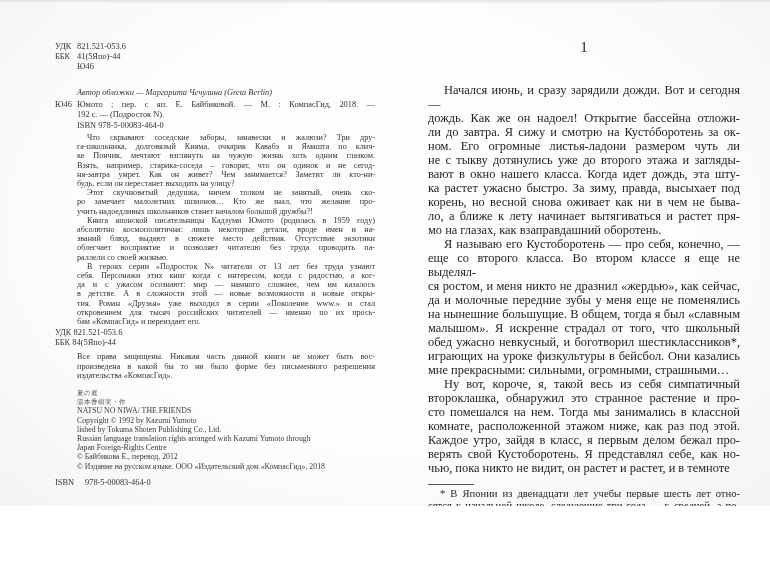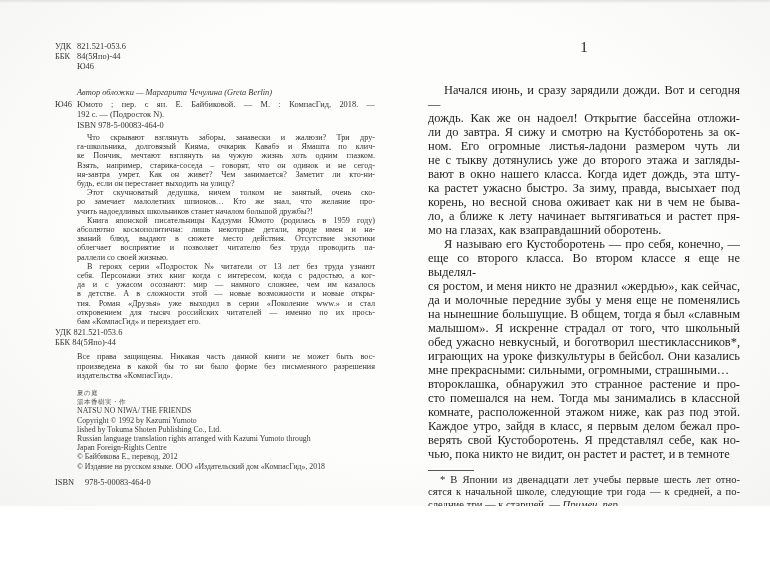--- a/index.html
+++ b/index.html
@@ -61,40 +61,40 @@
 
   <div class="left-col">
 
     <div>
       <div class="kv">
         <span class="kv-label">УДК</span>
         <span>821.521-053.6</span>
       </div>
       <div class="kv">
         <span class="kv-label">ББК</span>
-        <span>84(5Япо)-44</span>
+        <span>41(5Япо)-44</span>
       </div>
       <div class="indent22">Ю46</div>
     </div>
 
     <div class="cover-artist">Автор обложки — Маргарита Чечулина (Greta Berlin)</div>
 
 
     <div class="card jus">
       <span class="card-code">Ю46</span>
       <div>
           <div class="ln">Юмото ; пер. с яп. Е. Байбиковой. — М. : КомпасГид, 2018. —</div>
           <div class="ln last">192 с. — (Подросток N).</div>
         </div>
       <div>ISBN 978-5-00083-464-0</div>
     </div>
 
     <div class="ann jus">
         <div class="para">
-          <div class="ln first">Что скрывают взглянуть заборы, занавески и жалюзи? Три дру-</div>
+          <div class="ln first">Что скрывают соседские заборы, занавески и жалюзи? Три дру-</div>
           <div class="ln">га-школьника, долговязый Кияма, очкарик Кавабэ и Ямашта по клич-</div>
           <div class="ln">ке Пончик, мечтают взглянуть на чужую жизнь хоть одним глазком.</div>
           <div class="ln">Взять, например, старика-соседа – говорят, что он одинок и не сегод-</div>
           <div class="ln">ня-завтра умрет. Как он живет? Чем занимается? Заметит ли кто-ни-</div>
           <div class="ln last">будь, если он перестанет выходить на улицу?</div>
         </div>
         <div class="para">
           <div class="ln first">Этот скучноватый дедушка, ничем толком не занятый, очень ско-</div>
           <div class="ln">ро замечает малолетних шпионов… Кто же знал, что желание про-</div>
           <div class="ln last">учить надоедливых школьников станет началом большой дружбы?!</div>
@@ -173,20 +173,21 @@
           <div class="ln">еще со второго класса. Во втором классе я еще не выделял-</div>
           <div class="ln">ся ростом, и меня никто не дразнил «жердью», как сейчас,</div>
           <div class="ln">да и молочные передние зубы у меня еще не поменялись</div>
           <div class="ln">на нынешние большущие. В общем, тогда я был «славным</div>
           <div class="ln">малышом». Я искренне страдал от того, что школьный</div>
           <div class="ln">обед ужасно невкусный, и боготворил шестиклассников*,</div>
           <div class="ln">играющих на уроке физкультуры в бейсбол. Они казались</div>
           <div class="ln last">мне прекрасными: сильными, огромными, страшными…</div>
         </div>
         <div class="para">
+          <div class="ln first">Ну вот, короче, я, такой весь из себя симпатичный</div>
           <div class="ln">второклашка, обнаружил это странное растение и про-</div>
           <div class="ln">сто помешался на нем. Тогда мы занимались в классной</div>
           <div class="ln">комнате, расположенной этажом ниже, как раз под этой.</div>
           <div class="ln">Каждое утро, зайдя в класс, я первым делом бежал про-</div>
           <div class="ln">верять свой Кустоборотень. Я представлял себе, как но-</div>
           <div class="ln last">чью, пока никто не видит, он растет и растет, и в темноте</div>
         </div>
       </div>
 
     <div class="footnote-rule"></div>

